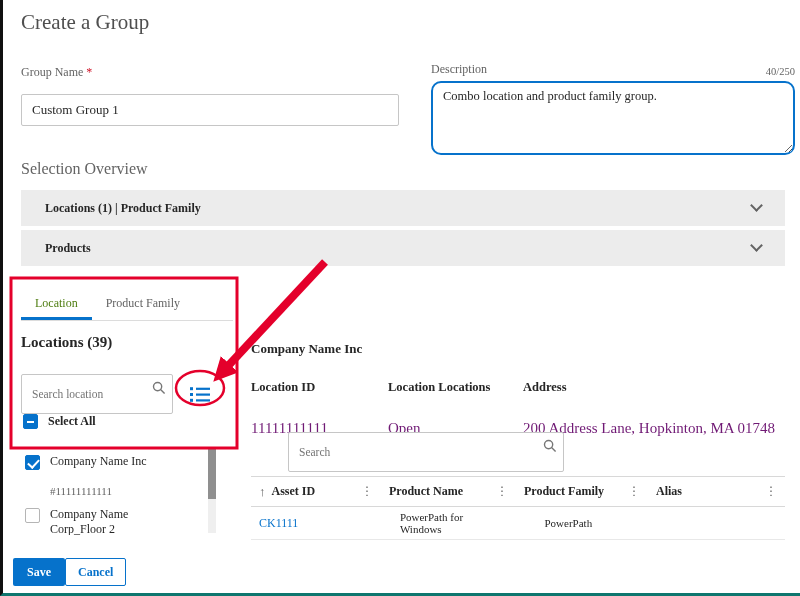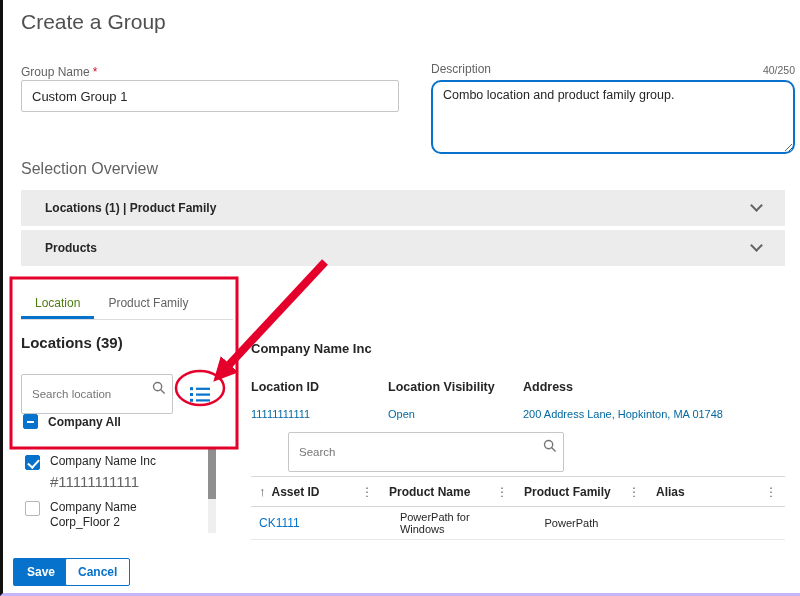--- a/index.html
+++ b/index.html
@@ -1,31 +1,31 @@
 <!DOCTYPE html>
 <html><head>
 <meta charset="utf-8">
 <style>
   html,body{margin:0;padding:0;background:#fff;}
   #app{
     position:relative;width:800px;height:596px;background:#ffffff;
-    font-family:Liberation Sans, sans-serif;overflow:hidden;box-sizing:border-box;
-    border-left:3px solid #101010;border-bottom:3px solid #c4b5fd;
+    font-family:Liberation Serif, serif;overflow:hidden;box-sizing:border-box;
+    border-left:3px solid #101010;border-bottom:3px solid #0f766e;
   }
   *{box-sizing:border-box;}
 
   
   .page-title{position:absolute;left:18px;top:10px;font-size:21px;color:#4f4f4f;}
 
   
   .field-label{font-size:12px;color:#636363;}
   .req{color:#ce1126;margin-left:3px;font-size:12px;}
   .group-name-block{position:absolute;left:18px;top:62px;width:378px;}
   .group-name-block input{
-    margin-top:0;width:100%;height:30px;border:1px solid #c6c6c6;border-radius:2px;
+    margin-top:14px;width:100%;height:30px;border:1px solid #c6c6c6;border-radius:2px;
     padding:15px 10px;font-size:13px;color:#262626;font-family:inherit;outline:none;background:#fff;
   }
   .desc-block{position:absolute;left:418px;top:62px;width:364px;margin-left:10px;}
   .desc-head{display:flex;justify-content:space-between;align-items:flex-end;}
   .char-counter{font-size:10.5px;color:#636363;}
   .desc-block textarea{
     margin-top:4px;width:100%;height:74px;border:2px solid #0672cb;border-radius:10px;
     padding:6px 10px;font-size:12.5px;color:#262626;font-family:inherit;outline:none;resize:both;
   }
 
@@ -60,31 +60,31 @@
   .cb.checked{background:#0672cb;border-color:#0672cb;}
   .cb.checked::after{content:"";position:absolute;left:4px;top:1px;width:5px;height:9px;border-right:2px solid #fff;border-bottom:2px solid #fff;transform:rotate(43deg);}
   .cb.indet{background:#0672cb;border-color:#0672cb;}
   .cb.indet::after{content:"";position:absolute;left:3px;top:6px;width:7px;height:2px;background:#fff;}
   .cb.empty{border-color:#b5b5b5;}
 
   .loc-list{position:absolute;left:0;top:447px;width:216px;height:88px;overflow:hidden;}
   .loc-item{display:flex;gap:10px;padding:7px 0 3px 22px;}
   .loc-item .cb{margin-top:1px;}
   .loc-name{font-size:12px;color:#262626;width:120px;line-height:15px;}
-  .loc-id{font-size:15px;color:#636363;margin-top:4px;}
+  .loc-id{font-size:11px;color:#636363;margin-top:16px;}
 
   .vscroll{position:absolute;left:205px;top:449px;width:8px;height:84px;background:#efefef;}
   .vscroll-thumb{position:absolute;left:0;top:0;width:8px;height:50px;background:#8f8f8f;}
 
   
   .company-name{position:absolute;left:248px;top:341px;font-size:13px;font-weight:700;color:#262626;}
   .fields{position:absolute;left:248px;top:380px;display:flex;}
   .fcol1{width:137px;}.fcol2{width:135px;}.fcol3{width:262px;}
   .flabel{font-size:12.5px;font-weight:700;color:#262626;}
-  .fvalue{margin-top:14px;font-size:11px;color:#0369a1;}
+  .fvalue{margin-top:25px;font-size:15px;color:#701a75;}
 
   .asset-search{position:absolute;left:248px;top:432px;width:276px;padding-left:37px;}
   .asset-search .search-box{width:276px;}
   .asset-search .search-box input{width:246px;}
 
   .table{position:absolute;left:248px;top:476px;width:534px;}
   .thead{display:flex;height:31px;border-top:1px solid #d8d8d8;border-bottom:1px solid #d8d8d8;align-items:stretch;}
   .th{display:flex;align-items:center;justify-content:space-between;padding:0 8px;font-size:12px;font-weight:700;color:#262626;cursor:pointer;}
   .th-left{display:flex;align-items:center;gap:6px;}
   .c1{width:130px;}.c2{width:135px;}.c3{width:132px;}.c4{width:137px;}
@@ -153,21 +153,21 @@
         <rect x="0" y="7" width="3" height="3" fill="#0672cb"></rect>
         <rect x="6" y="7.5" width="14" height="2.2" fill="#0672cb"></rect>
         <rect x="0" y="12.8" width="3" height="3" fill="#0672cb"></rect>
         <rect x="6" y="13.3" width="14" height="2.2" fill="#0672cb"></rect>
       </svg>
     </button>
   </div>
 
   <div class="select-all">
     <span class="cb indet"></span>
-    <span class="sa-label">Company All</span>
+    <span class="sa-label">Select All</span>
   </div>
 
   <div class="loc-list">
     <div class="loc-item">
       <span class="cb checked"></span>
       <div>
         <div class="loc-name">Company Name Inc</div>
         <div class="loc-id">#11111111111</div>
       </div>
     </div>
@@ -184,21 +184,21 @@
   </div>
 
   <div class="company-name">Company Name Inc</div>
 
   <div class="fields">
     <div class="fcol1">
       <div class="flabel">Location ID</div>
       <div class="fvalue">11111111111</div>
     </div>
     <div class="fcol2">
-      <div class="flabel">Location Visibility</div>
+      <div class="flabel">Location Locations</div>
       <div class="fvalue">Open</div>
     </div>
     <div class="fcol3">
       <div class="flabel">Address</div>
       <div class="fvalue">200 Address Lane, Hopkinton, MA 01748</div>
     </div>
   </div>
 
   <div class="asset-search">
     <div class="search-box">

